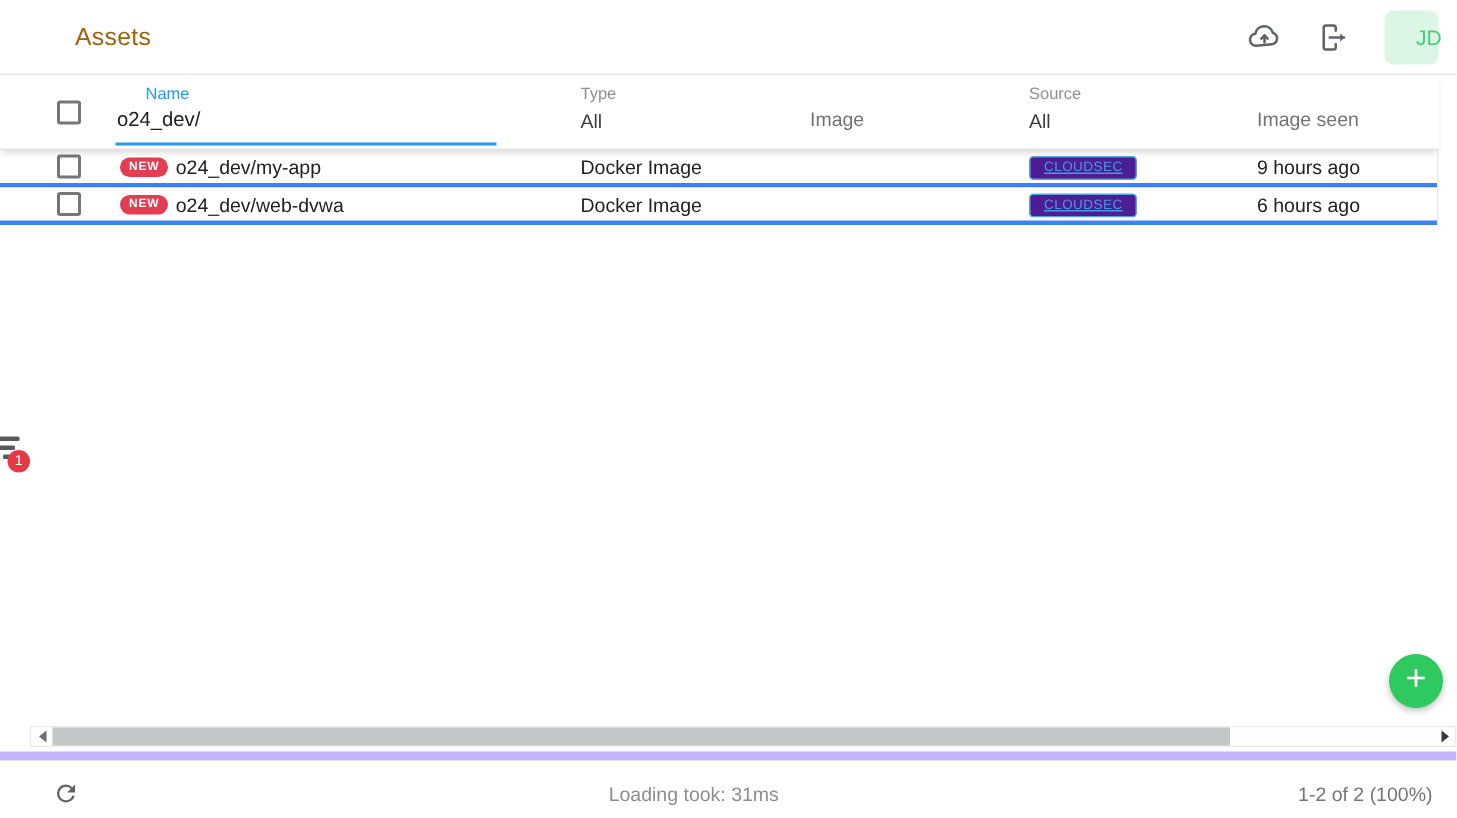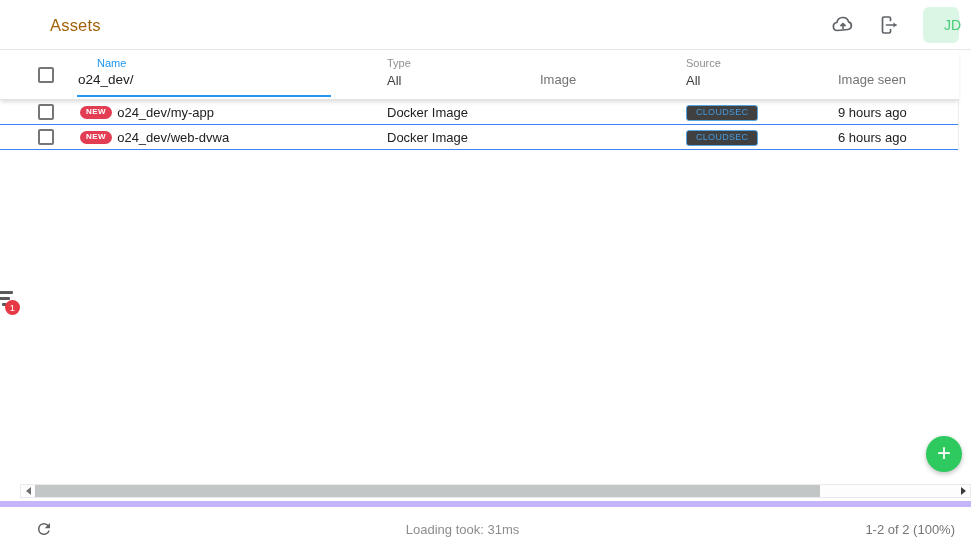--- a/index.html
+++ b/index.html
@@ -28,27 +28,27 @@
   .flabel { position:absolute; left:0; top:7px; font-size:11px; color:#8f8f8f; }
   .flabel.focused { color:#2196f3;margin-left:20px; }
   .fvalue { position:absolute; left:0; top:23px; font-size:13px; color:#3d3d3d; }
   .name-input-wrap { position:absolute; left:0; top:20px; width:254px; }
   .name-input { width:254px; border:none; outline:none; font-size:13.5px; color:#212121;
     font-family:"Liberation Sans", sans-serif; padding:2px 0 8px 1px; border-bottom:2px solid #2196f3; }
   .colhead { position:absolute; left:0; top:22px; font-size:13px; color:#737373; }
 
   
   .rows-wrap { position:absolute; left:0; top:100px; width:959px; border-right:1px solid #ececec; }
-  .data-row { height:25px; align-items:center; border-bottom:1px solid #3b82f6; background:#fff; }
+  .data-row { height:25px; align-items:center; border-bottom:3px solid #3b82f6; background:#fff; }
   .cell { font-size:13px; color:#212121; white-space:nowrap; overflow:hidden; }
   .name-cell { display:flex; align-items:center; gap:5px; padding-left:3px; }
   .new-badge { background:#e23d52; color:#fff; font-size:8px; font-weight:bold; letter-spacing:.5px;
     padding:2.5px 6px; border-radius:8px; line-height:1; }
   .chip { display:inline-block; border:1px solid #57a5e0; color:#459ade; font-size:9px; letter-spacing:.3px;
-    padding:2.5px 9px; border-radius:3px; line-height:1; background:#404040; }
+    padding:2.5px 9px; border-radius:3px; line-height:1; background:#4c1d95;text-decoration:underline; }
 
   
   .left-filter { position:absolute; left:-7px; top:288px; width:30px; height:30px; cursor:pointer; z-index:3; }
   .fl-line { position:absolute; left:3px; background:#5a5a5a; height:2.5px; border-radius:1px; }
   .fl-line.l1 { top:3px; width:17px; }
   .fl-line.l2 { top:9px; width:11px; left:6px; }
   .fl-line.l3 { top:15px; width:5px; left:9px; }
   .fl-badge { position:absolute; left:12px; top:12px; width:15px; height:15px; border-radius:50%;
     background:#e53944; color:#fff; font-size:9.5px; display:flex; align-items:center; justify-content:center; }
 

